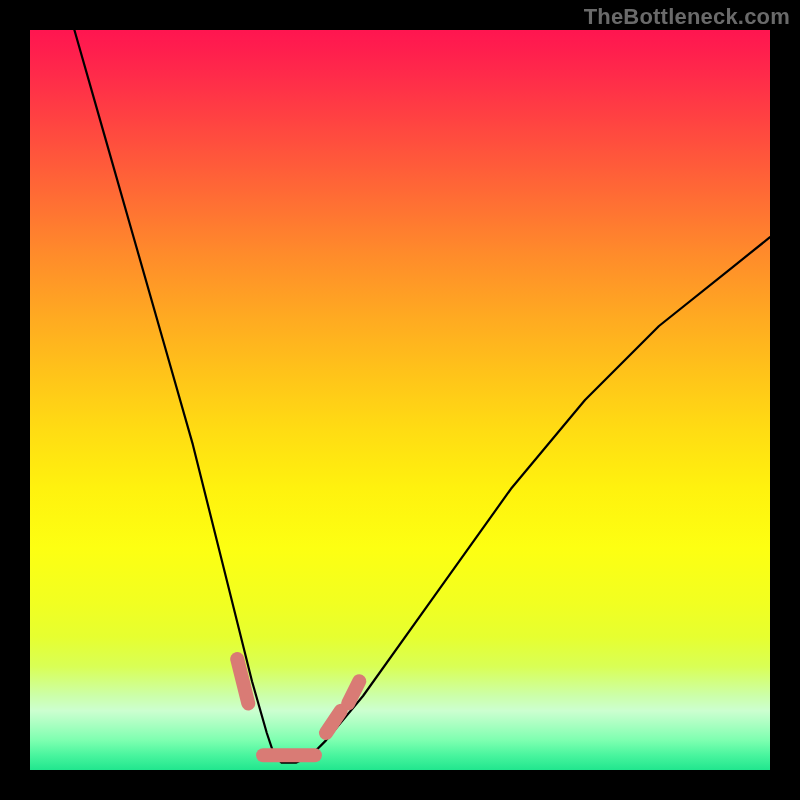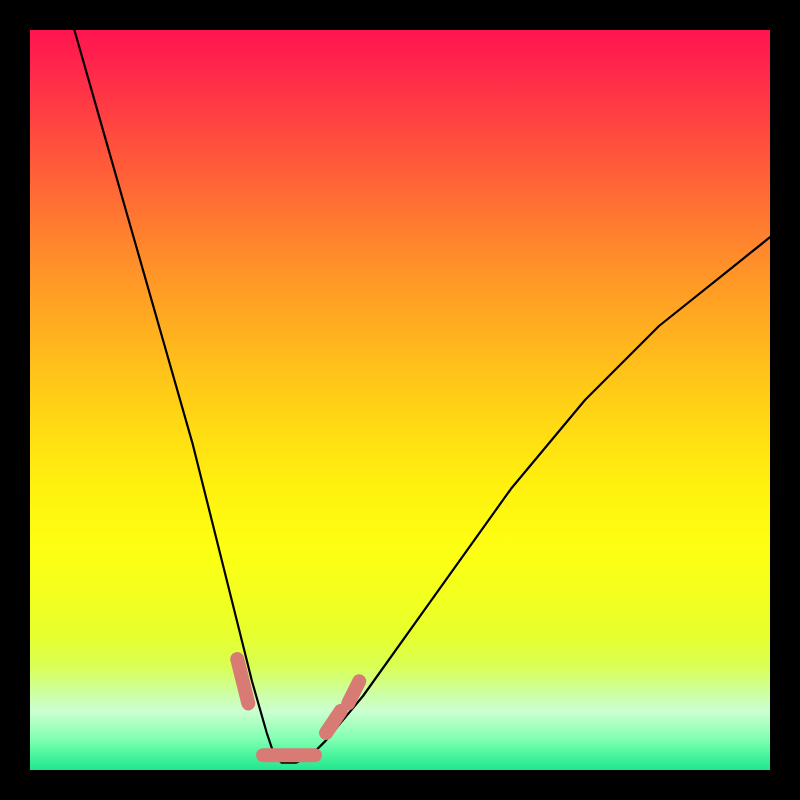--- a/index.html
+++ b/index.html
@@ -55,20 +55,21 @@
     width: 740px;
     height: 740px;
     overflow: visible;
   }
 </style>
 </head>
 <body>
 
 <div class="stage">
 
+  <div class="watermark">TheBottleneck.com</div>
 
   <div class="plot-area">
     <svg class="curve" viewBox="0 0 740 740" preserveAspectRatio="none">
       <path id="curve-path" fill="none" stroke="#000" stroke-width="2.2" stroke-linecap="round" stroke-linejoin="round" d="M44.4 0.0 L74.0 103.6 L103.6 207.2 L133.2 310.8 L162.8 414.4 L192.4 532.8 L207.2 592.0 L222.0 651.2 L236.8 703.0 L244.2 725.2 L251.6 732.6 L266.4 732.6 L281.2 725.2 L296.0 710.4 L333.0 666.0 L407.0 562.4 L481.0 458.8 L555.0 370.0 L629.0 296.0 L703.0 236.8 L740.0 207.2"></path>
       <g id="highlight-group">
           <line x1="207.2" y1="629.0" x2="218.3" y2="673.4" stroke="#d97b75" stroke-width="14" stroke-linecap="round"></line>
           <line x1="233.1" y1="725.2" x2="284.9" y2="725.2" stroke="#d97b75" stroke-width="14" stroke-linecap="round"></line>
           <line x1="296.0" y1="703.0" x2="310.8" y2="680.8" stroke="#d97b75" stroke-width="14" stroke-linecap="round"></line>
           <line x1="318.2" y1="673.4" x2="329.3" y2="651.2" stroke="#d97b75" stroke-width="14" stroke-linecap="round"></line>
         </g>

